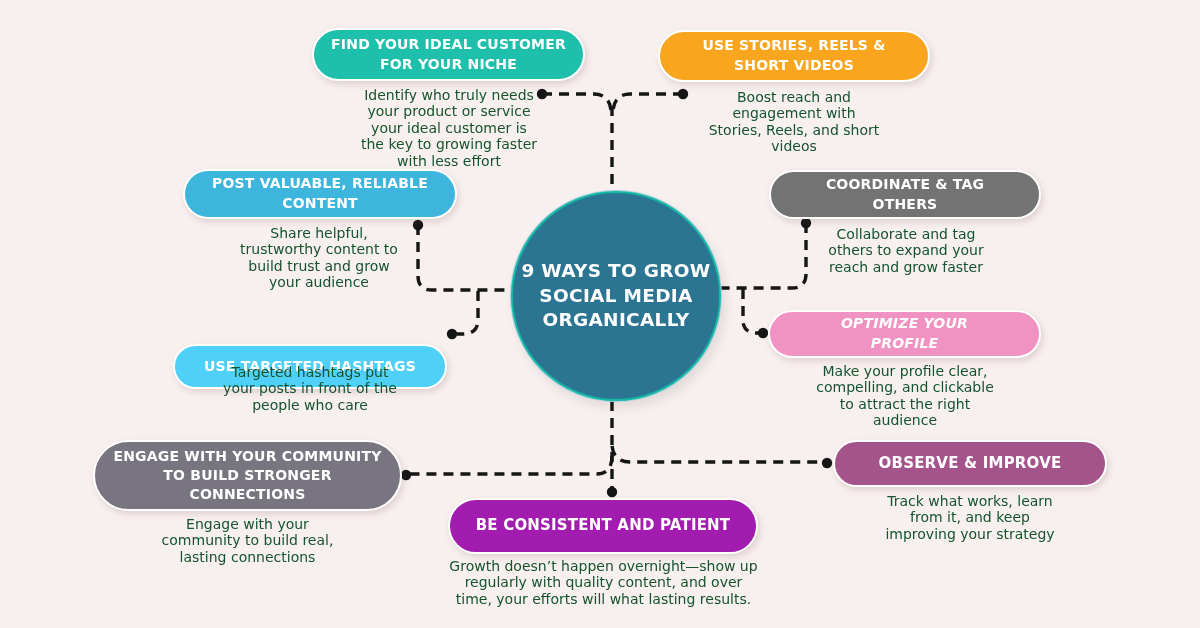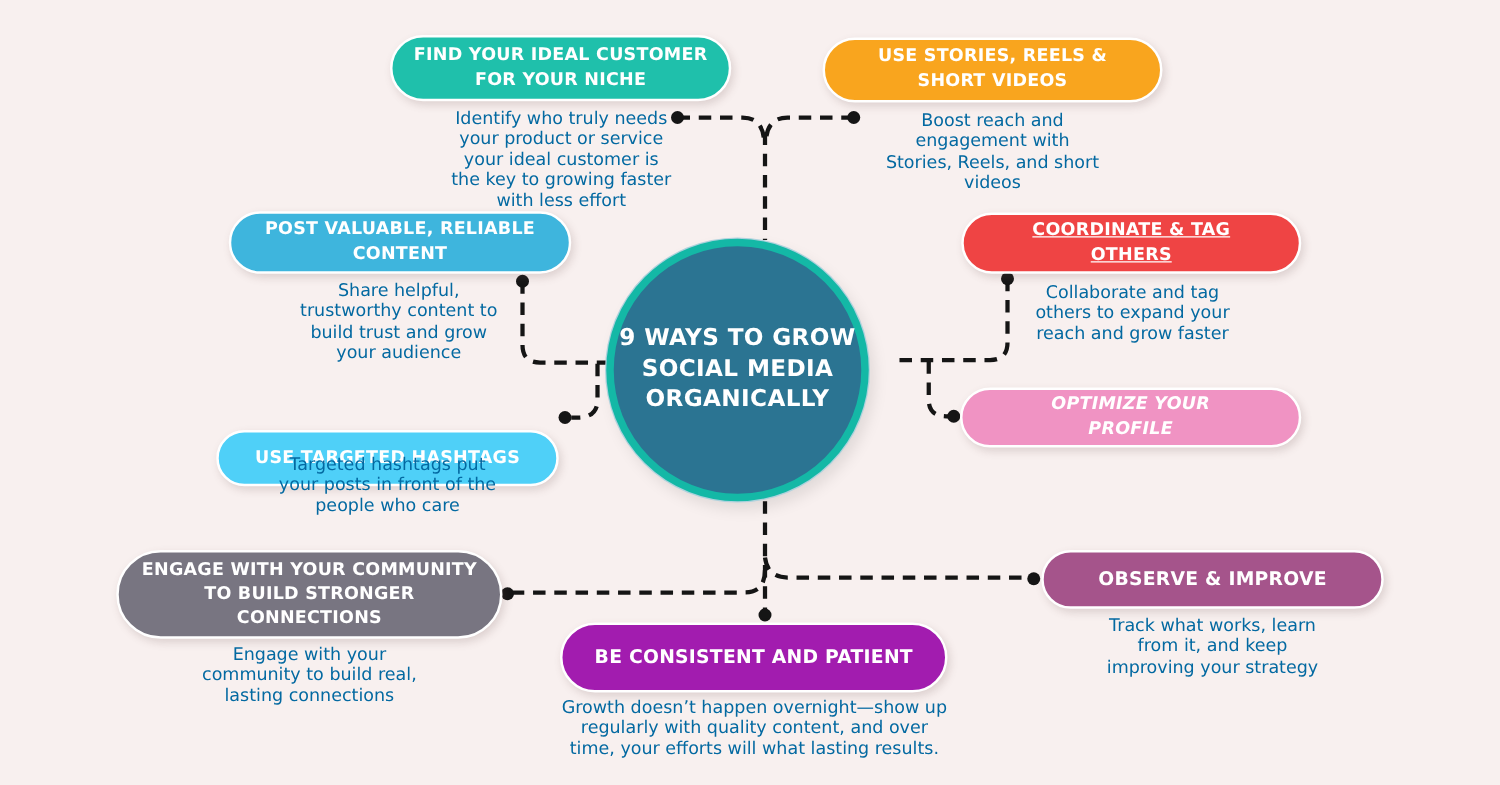--- a/index.html
+++ b/index.html
@@ -26,27 +26,27 @@
     white-space:pre-line;
     box-shadow:2px 3px 7px rgba(110,80,80,0.20);
     letter-spacing:0.2px;
   }
   .desc{
     position:absolute;
     text-align:center;
     white-space:pre-line;
     font-size:14px;
     line-height:1.17;
-    color:#0369a1;
+    color:#14532d;
   }
   .circle{
     position:absolute;
-    left:485px;top:191px;width:210px;height:210px;
+    left:511px;top:191px;width:210px;height:210px;
     box-sizing:border-box;
-    border:6px solid #14b8a6;
+    border:2px solid #14b8a6;
     border-radius:50%;
     display:flex;align-items:center;justify-content:center;
     box-shadow:0 0 0 1px #aed2dd, 4px 6px 12px rgba(0,0,0,0.10);
   }
   .circle-title{
     color:#ffffff;
     font-weight:bold;
     font-size:18.5px;
     line-height:1.32;
     text-align:center;
@@ -132,39 +132,43 @@
 
   <div class="pill p2" style="background: rgb(62, 181, 221);">
     <span>POST VALUABLE, RELIABLE
 CONTENT</span>
   </div>
   <div class="desc d2">Share helpful,
 trustworthy content to
 build trust and grow
 your audience</div>
 
-  <div class="pill p3" style="background: #ef4444; text-decoration: underline;">
+  <div class="pill p3" style="background: #737373;">
     <span>COORDINATE &amp; TAG
 OTHERS</span>
   </div>
   <div class="desc d3">Collaborate and tag
 others to expand your
 reach and grow faster</div>
 
   <div class="pill p4" style="background: rgb(79, 208, 248); margin-top: 32px;">
     <span>USE TARGETED HASHTAGS</span>
   </div>
   <div class="desc d4">Targeted hashtags put
 your posts in front of the
 people who care</div>
 
   <div class="pill p5" style="background: rgb(240, 147, 195); font-style: italic;">
     <span>OPTIMIZE YOUR
 PROFILE</span>
   </div>
+  <div class="desc d5">Make your profile clear,
+compelling, and clickable
+to attract the right
+audience</div>
 
   <div class="pill p6" style="background: rgb(120, 117, 129);">
     <span>ENGAGE WITH YOUR COMMUNITY
 TO BUILD STRONGER
 CONNECTIONS</span>
   </div>
   <div class="desc d6">Engage with your
 community to build real,
 lasting connections</div>
 

